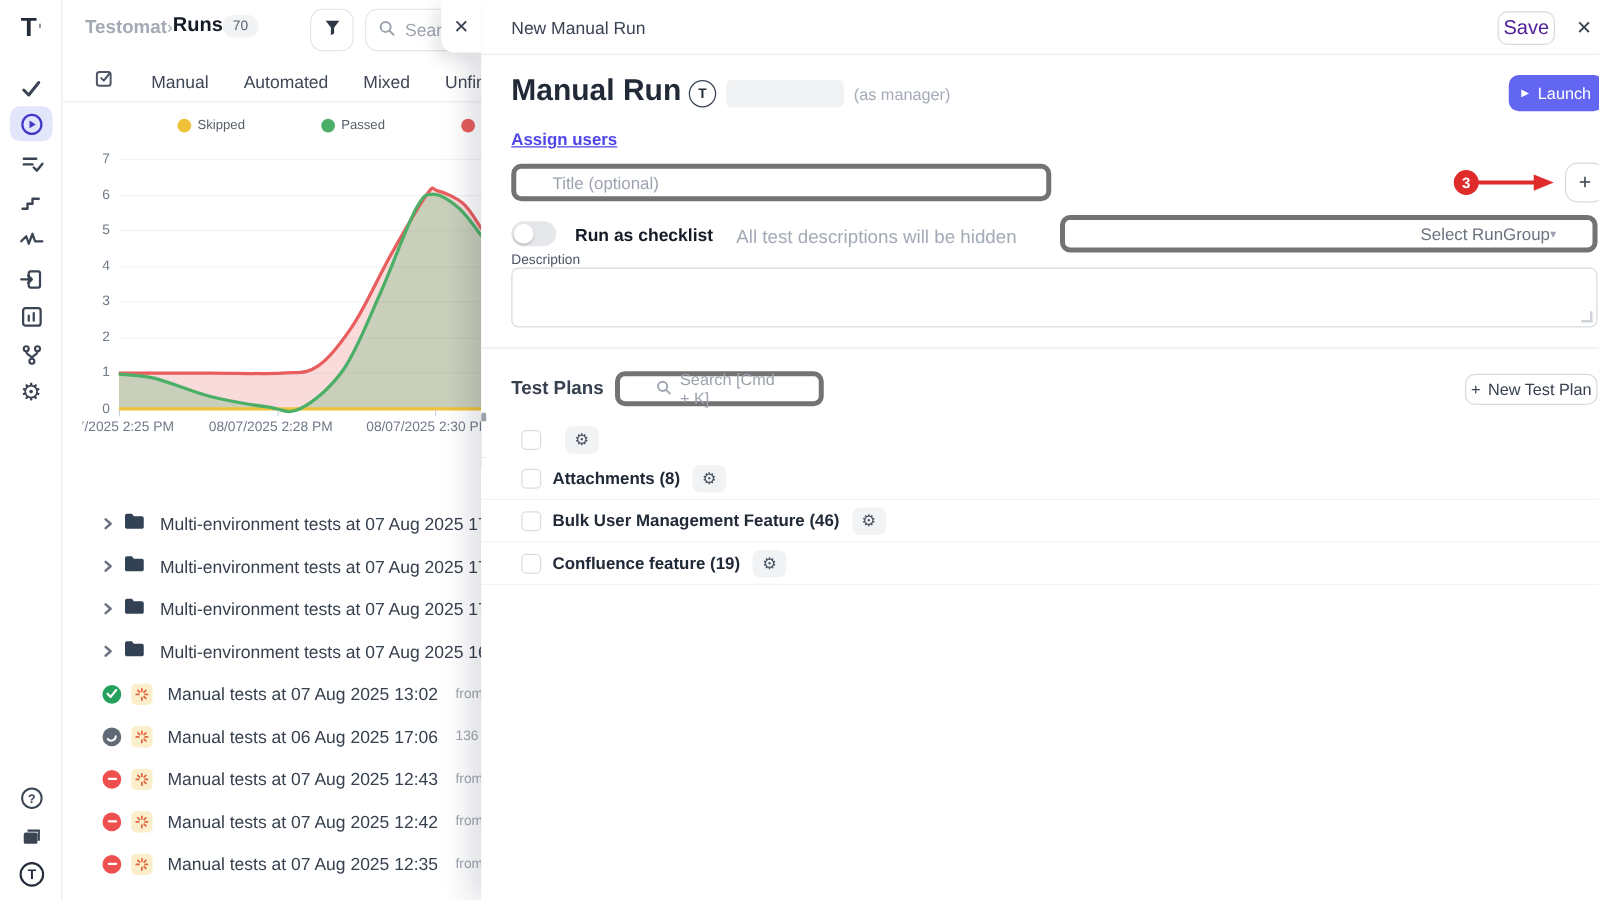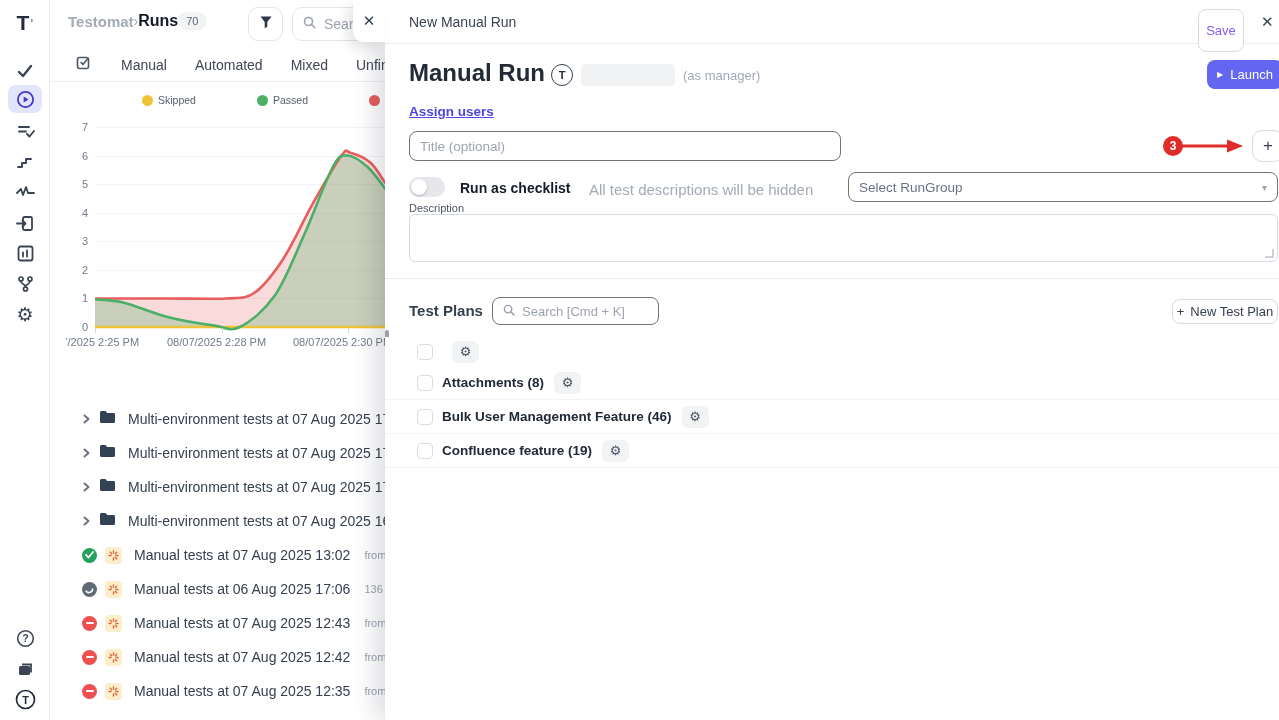--- a/index.html
+++ b/index.html
@@ -51,43 +51,43 @@
   [data-status="passed"] .status-dot { background:#23a15d; }
   [data-status="failed"] .status-dot { background:#ee5050; }
   [data-status="neutral"] .status-dot { background:#606a76; }
 
   
   #panel { position:absolute; left:385px; top:0; width:894px; height:720px; background:#fff; box-shadow:-10px 0 22px rgba(15,23,42,.14); z-index:10; }
   #panel-close-tab { position:absolute; left:-32px; top:0; width:32px; height:42px; background:#fff; border-radius:0 0 0 10px; box-shadow:-6px 6px 12px rgba(15,23,42,.10); display:flex; align-items:center; justify-content:center; font-size:15px; color:#374151; cursor:pointer; z-index:11; }
   #panel-scroll-thumb { position:absolute; left:0px; top:330px; width:4px; height:46px; background:#9aa1aa; border-radius:2px; }
   #panel-header { position:absolute; left:0; top:0; width:894px; height:44px; border-bottom:1px solid #eceef0; }
   #panel-header-title { position:absolute; left:24px; top:14px; font-size:14px; color:#3b4453; }
-  #save-btn { position:absolute; left:813px; top:9px; width:46px; height:43px; border:1px solid #d7dbe0; border-radius:8px; background:#fff; font-size:13px; color:#8b5cf6; display:flex; align-items:center; justify-content:center; cursor:pointer; }
+  #save-btn { position:absolute; left:813px; top:9px; width:46px; height:27px; border:1px solid #d7dbe0; border-radius:8px; background:#fff; font-size:16px; color:#4c1d95; display:flex; align-items:center; justify-content:center; cursor:pointer; }
   #panel-close-x { position:absolute; left:876px; top:13px; font-size:15px; color:#374151; cursor:pointer; }
 
   #run-title { position:absolute; left:24px; top:59px; font-size:24px; font-weight:700; color:#222a38; }
   #run-title-logo { position:absolute; left:166px; top:64px; width:22px; height:22px; border:1.6px solid #374151; border-radius:50%; display:flex; align-items:center; justify-content:center; font-size:11px; font-weight:700; color:#242c3c; background:#fff; }
   #redacted { position:absolute; left:196px; top:64px; width:94px; height:22px; background:#f1f2f4; border-radius:4px; }
   #as-manager { position:absolute; left:298px; top:68px; font-size:13px; color:#a3aab6; }
   #launch-btn { position:absolute; left:822px; top:60px; width:76px; height:29px; background:#6366f1; border-radius:8px; color:#fff; font-size:13px; display:flex; align-items:center; justify-content:center; gap:7px; cursor:pointer; }
   #launch-btn .tri { font-size:8px; }
   #assign-users { position:absolute; left:24px; top:104px; font-size:13.5px; font-weight:700; color:#4f46e5; text-decoration:underline; cursor:pointer; }
 
-  .input { border:1px solid #737373; border-radius:8px; background:#fff; display:flex; align-items:center; font-size:13.5px; color:#9ca3af; padding:0 10px; }
+  .input { border:4px solid #737373; border-radius:8px; background:#fff; display:flex; align-items:center; font-size:13.5px; color:#9ca3af; padding:0 29px; }
   #title-input { position:absolute; left:24px; top:131px; width:432px; height:30px; }
   #env-input { position:absolute; left:463px; top:131px; width:396px; height:30px; background:#f1f3f5; border-color:#e7eaec; }
   #anno-badge { position:absolute; left:778px; top:136px; width:20px; height:20px; background:#e02b2b; border-radius:50%; color:#fff; font-size:12px; font-weight:700; display:flex; align-items:center; justify-content:center; z-index:3; }
   #anno-arrow { position:absolute; left:796px; top:138px; z-index:3; }
   #add-env-btn { position:absolute; left:867px; top:130px; width:32px; height:32px; border:1px solid #d7dbe0; border-radius:10px; background:#fff; display:flex; align-items:center; justify-content:center; font-size:17px; color:#374151; cursor:pointer; }
 
   #checklist-toggle { position:absolute; left:24px; top:177px; width:36px; height:20px; background:#e5e7eb; border-radius:10px; cursor:pointer; }
   #checklist-toggle .knob { position:absolute; left:2px; top:2px; width:16px; height:16px; background:#fff; border-radius:50%; box-shadow:0 1px 2px rgba(0,0,0,.25); }
   #checklist-label { position:absolute; left:75px; top:180px; font-size:14px; font-weight:700; color:#151b26; }
   #checklist-hint { position:absolute; left:204px; top:181px; font-size:15px; color:#a3aab6; }
-  #rungroup-select { position:absolute; left:463px; top:172px; width:430px; height:30px; color:#6b7280; justify-content:space-between; cursor:pointer; }
+  #rungroup-select { position:absolute; left:463px; top:172px; width:430px; height:30px; color:#6b7280; justify-content:flex-end; cursor:pointer; }
   #rungroup-select .caret { color:#9ca3af; font-size:10px; }
   #desc-label { position:absolute; left:24px; top:202px; font-size:11px; color:#4b5563; }
   #desc-area { position:absolute; left:24px; top:214px; width:869px; height:48px; border:1px solid #d7dbe0; border-radius:6px; background:#fff; cursor:text; }
   #desc-resize { position:absolute; right:2px; bottom:2px; width:9px; height:9px;
     border-right:2px solid #c3c9d0; border-bottom:2px solid #c3c9d0; transform:translate(-1px,-1px); opacity:.8; }
 
   #tp-divider { position:absolute; left:0; top:278px; width:894px; height:1px; background:#e9ecef; }
   #tp-heading { position:absolute; left:24px; top:302px; font-size:15px; font-weight:700; color:#36404e; }
   #tp-search { position:absolute; left:107px; top:297px; width:167px; height:28px; gap:7px; font-size:13px; }
   #new-tp-btn { position:absolute; left:787px; top:299px; width:106px; height:25px; border:1px solid #d7dbe0; border-radius:8px; background:#fff; font-size:13px; color:#374151; display:flex; align-items:center; justify-content:center; gap:6px; cursor:pointer; }

